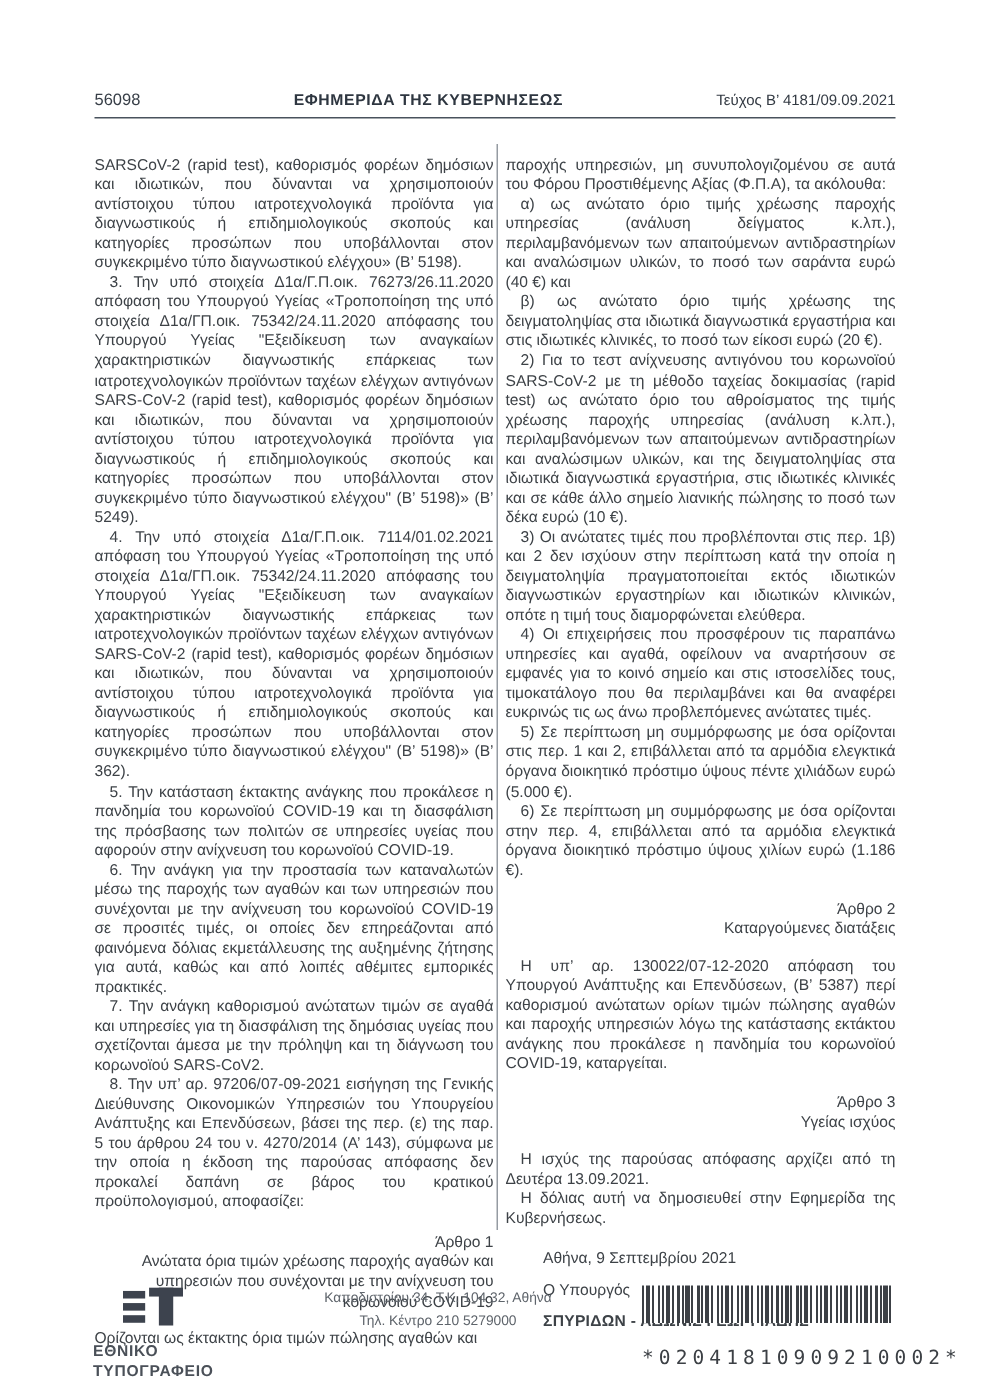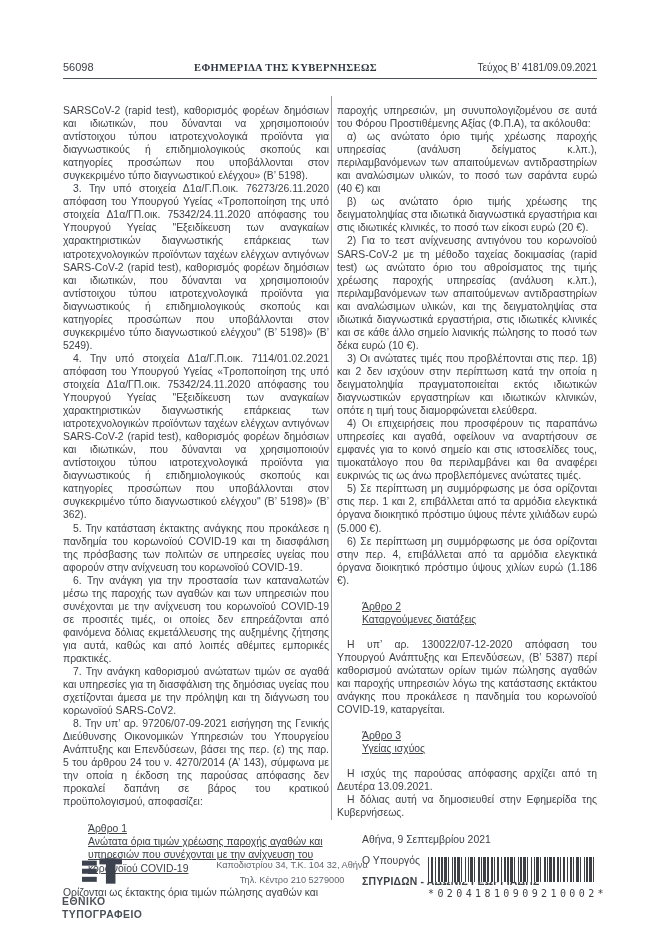--- a/index.html
+++ b/index.html
@@ -4,54 +4,54 @@
 <style>
   html,body{margin:0;padding:0;background:#ffffff;}
   .page{position:relative;width:658px;height:930px;background:#fff;overflow:hidden;
         font-family:"Liberation Sans",sans-serif;color:#3d4247;}
 
   
   .header{position:absolute;left:63px;top:61px;width:534px;display:flex;
           justify-content:space-between;align-items:center;
           padding-bottom:5px;border-bottom:1.2px solid #49525d;}
   .page-num{font-size:11px;color:#383f48;}
-  .gaz-title{font-family:Liberation Serif, serif;font-weight:bold;font-size:10.5px;
+  .gaz-title{font-family:Liberation Sans, sans-serif;font-weight:bold;font-size:10.5px;
              letter-spacing:.4px;color:#2e3640;}
   .issue{font-size:10px;color:#333a43;}
 
   
   .col{position:absolute;top:104px;font-size:10.4px;line-height:13.05px;text-align:justify;}
   .col-left{left:63px;width:266px;}
   .col-right{left:337px;width:260px;}
   .col p{margin:0;}
   .col p.indent{text-indent:10px;}
   .divider{position:absolute;left:331px;top:96px;width:1px;height:724px;background:#959ba2;}
 
-  .article-block{margin:13px 0 11px 25px;text-align:left;line-height:13.4px;text-decoration:underline;}
+  .article-block{margin:13px 0 11px 25px;text-align:right;line-height:13.4px;}
   .sig-block{margin:14px 0 0 25px;text-align:left;}
   .sig-line{margin-bottom:8px;}
   .sig-name{font-weight:bold;letter-spacing:.2px;}
 
   
   .footer-logo{position:absolute;left:62px;top:857px;display:flex;align-items:center;gap:9px;flex-direction:column;}
   .logo-mark{display:block;}
   .logo-text{font-size:10.4px;font-weight:bold;line-height:13px;color:#4a5058;letter-spacing:.5px;}
 
   .footer-center{position:absolute;left:168px;top:858px;width:248px;text-align:center;
                  font-size:9.2px;line-height:14.6px;color:#5e646b;}
   .footer-email{font-weight:bold;color:#3f454c;text-decoration:underline;}
 
   .barcode{position:absolute;left:428px;top:857px;width:166px;}
   .bars{height:25px;
     background:repeating-linear-gradient(90deg,
       #3c4045 0 1.3px,#fff 1.3px 2.6px,
       #3c4045 2.6px 5.4px,#fff 5.4px 6.6px,
       #3c4045 6.6px 7.8px,#fff 7.8px 10.4px,
       #3c4045 10.4px 12px,#fff 12px 13.2px);}
-  .bc-text{margin-top:6px;font-family:"DejaVu Sans Mono",monospace;font-size:10px;
+  .bc-text{margin-top:16px;font-family:"DejaVu Sans Mono",monospace;font-size:13px;
            letter-spacing:3.4px;color:#3c4045;white-space:nowrap;text-align:center;}
 </style>
 </head>
 <body>
 
 <div class="page">
 
   <div class="header">
     <span class="page-num">56098</span>
     <span class="gaz-title">ΕΦΗΜΕΡΙΔΑ ΤΗΣ ΚΥΒΕΡΝΗΣΕΩΣ</span>

